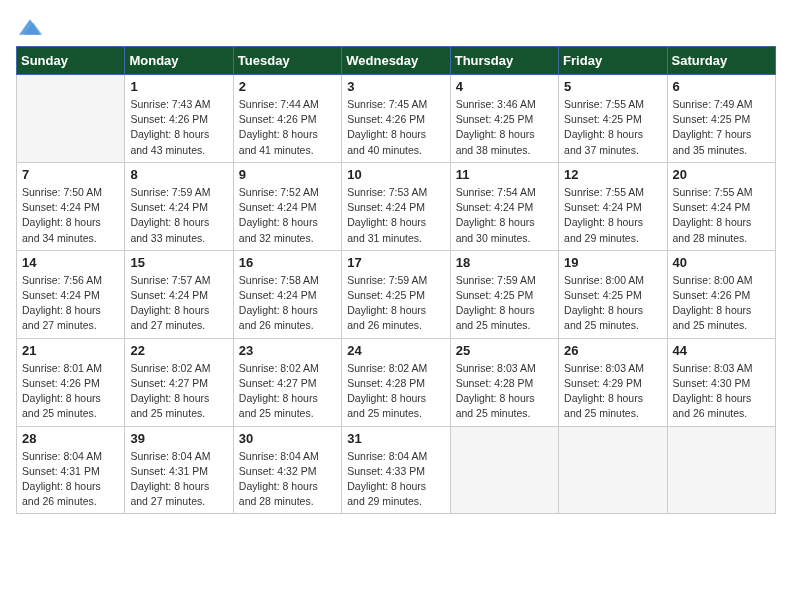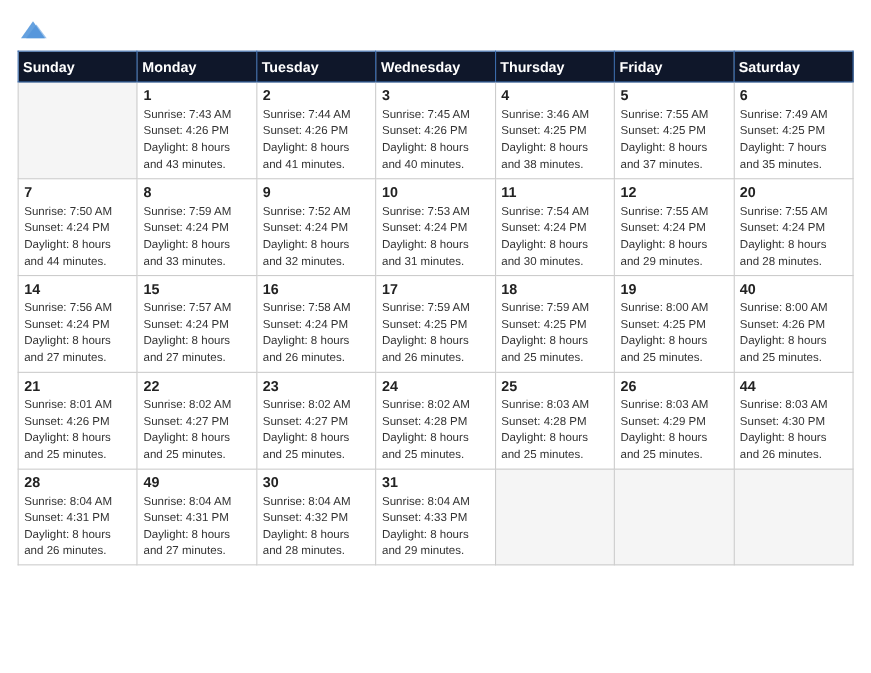--- a/index.html
+++ b/index.html
@@ -49,21 +49,21 @@
       color: #444;
       margin-top: 2px;
     }
     .calendar {
       width: 100%;
       border-collapse: collapse;
       border: 1px solid #ccc;
       font-size: 11px;
     }
     .calendar thead tr th {
-      background-color: #0f172a;
+      background-color: #14532d;
       color: #fff;
       padding: 6px 4px;
       text-align: left;
       font-size: 13px;
       font-weight: bold;
       border: 1px solid #3a6aaa;
     }
     .calendar tbody tr td {
       vertical-align: top;
       border: 1px solid #ccc;
@@ -150,21 +150,21 @@
           <div class="day-info"><span>Sunrise: 7:55 AM</span><br><span>Sunset: 4:25 PM</span><br><span>Daylight: 8 hours and 37 minutes.</span></div>
         </td>
         <td>
           <span class="day-number">6</span>
           <div class="day-info"><span>Sunrise: 7:49 AM</span><br><span>Sunset: 4:25 PM</span><br><span>Daylight: 7 hours and 35 minutes.</span></div>
         </td>
       </tr>
       <tr>
         <td>
           <span class="day-number">7</span>
-          <div class="day-info"><span>Sunrise: 7:50 AM</span><br><span>Sunset: 4:24 PM</span><br><span>Daylight: 8 hours and 44 minutes.</span></div>
+          <div class="day-info"><span>Sunrise: 7:50 AM</span><br><span>Sunset: 4:24 PM</span><br><span>Daylight: 8 hours and 34 minutes.</span></div>
         </td>
         <td>
           <span class="day-number">8</span>
           <div class="day-info"><span>Sunrise: 7:59 AM</span><br><span>Sunset: 4:24 PM</span><br><span>Daylight: 8 hours and 33 minutes.</span></div>
         </td>
         <td>
           <span class="day-number">9</span>
           <div class="day-info"><span>Sunrise: 7:52 AM</span><br><span>Sunset: 4:24 PM</span><br><span>Daylight: 8 hours and 32 minutes.</span></div>
         </td>
         <td>
@@ -243,21 +243,21 @@
           <span class="day-number">44</span>
           <div class="day-info"><span>Sunrise: 8:03 AM</span><br><span>Sunset: 4:30 PM</span><br><span>Daylight: 8 hours and 26 minutes.</span></div>
         </td>
       </tr>
       <tr>
         <td>
           <span class="day-number">28</span>
           <div class="day-info"><span>Sunrise: 8:04 AM</span><br><span>Sunset: 4:31 PM</span><br><span>Daylight: 8 hours and 26 minutes.</span></div>
         </td>
         <td>
-          <span class="day-number">49</span>
+          <span class="day-number">39</span>
           <div class="day-info"><span>Sunrise: 8:04 AM</span><br><span>Sunset: 4:31 PM</span><br><span>Daylight: 8 hours and 27 minutes.</span></div>
         </td>
         <td>
           <span class="day-number">30</span>
           <div class="day-info"><span>Sunrise: 8:04 AM</span><br><span>Sunset: 4:32 PM</span><br><span>Daylight: 8 hours and 28 minutes.</span></div>
         </td>
         <td>
           <span class="day-number">31</span>
           <div class="day-info"><span>Sunrise: 8:04 AM</span><br><span>Sunset: 4:33 PM</span><br><span>Daylight: 8 hours and 29 minutes.</span></div>
         </td>

